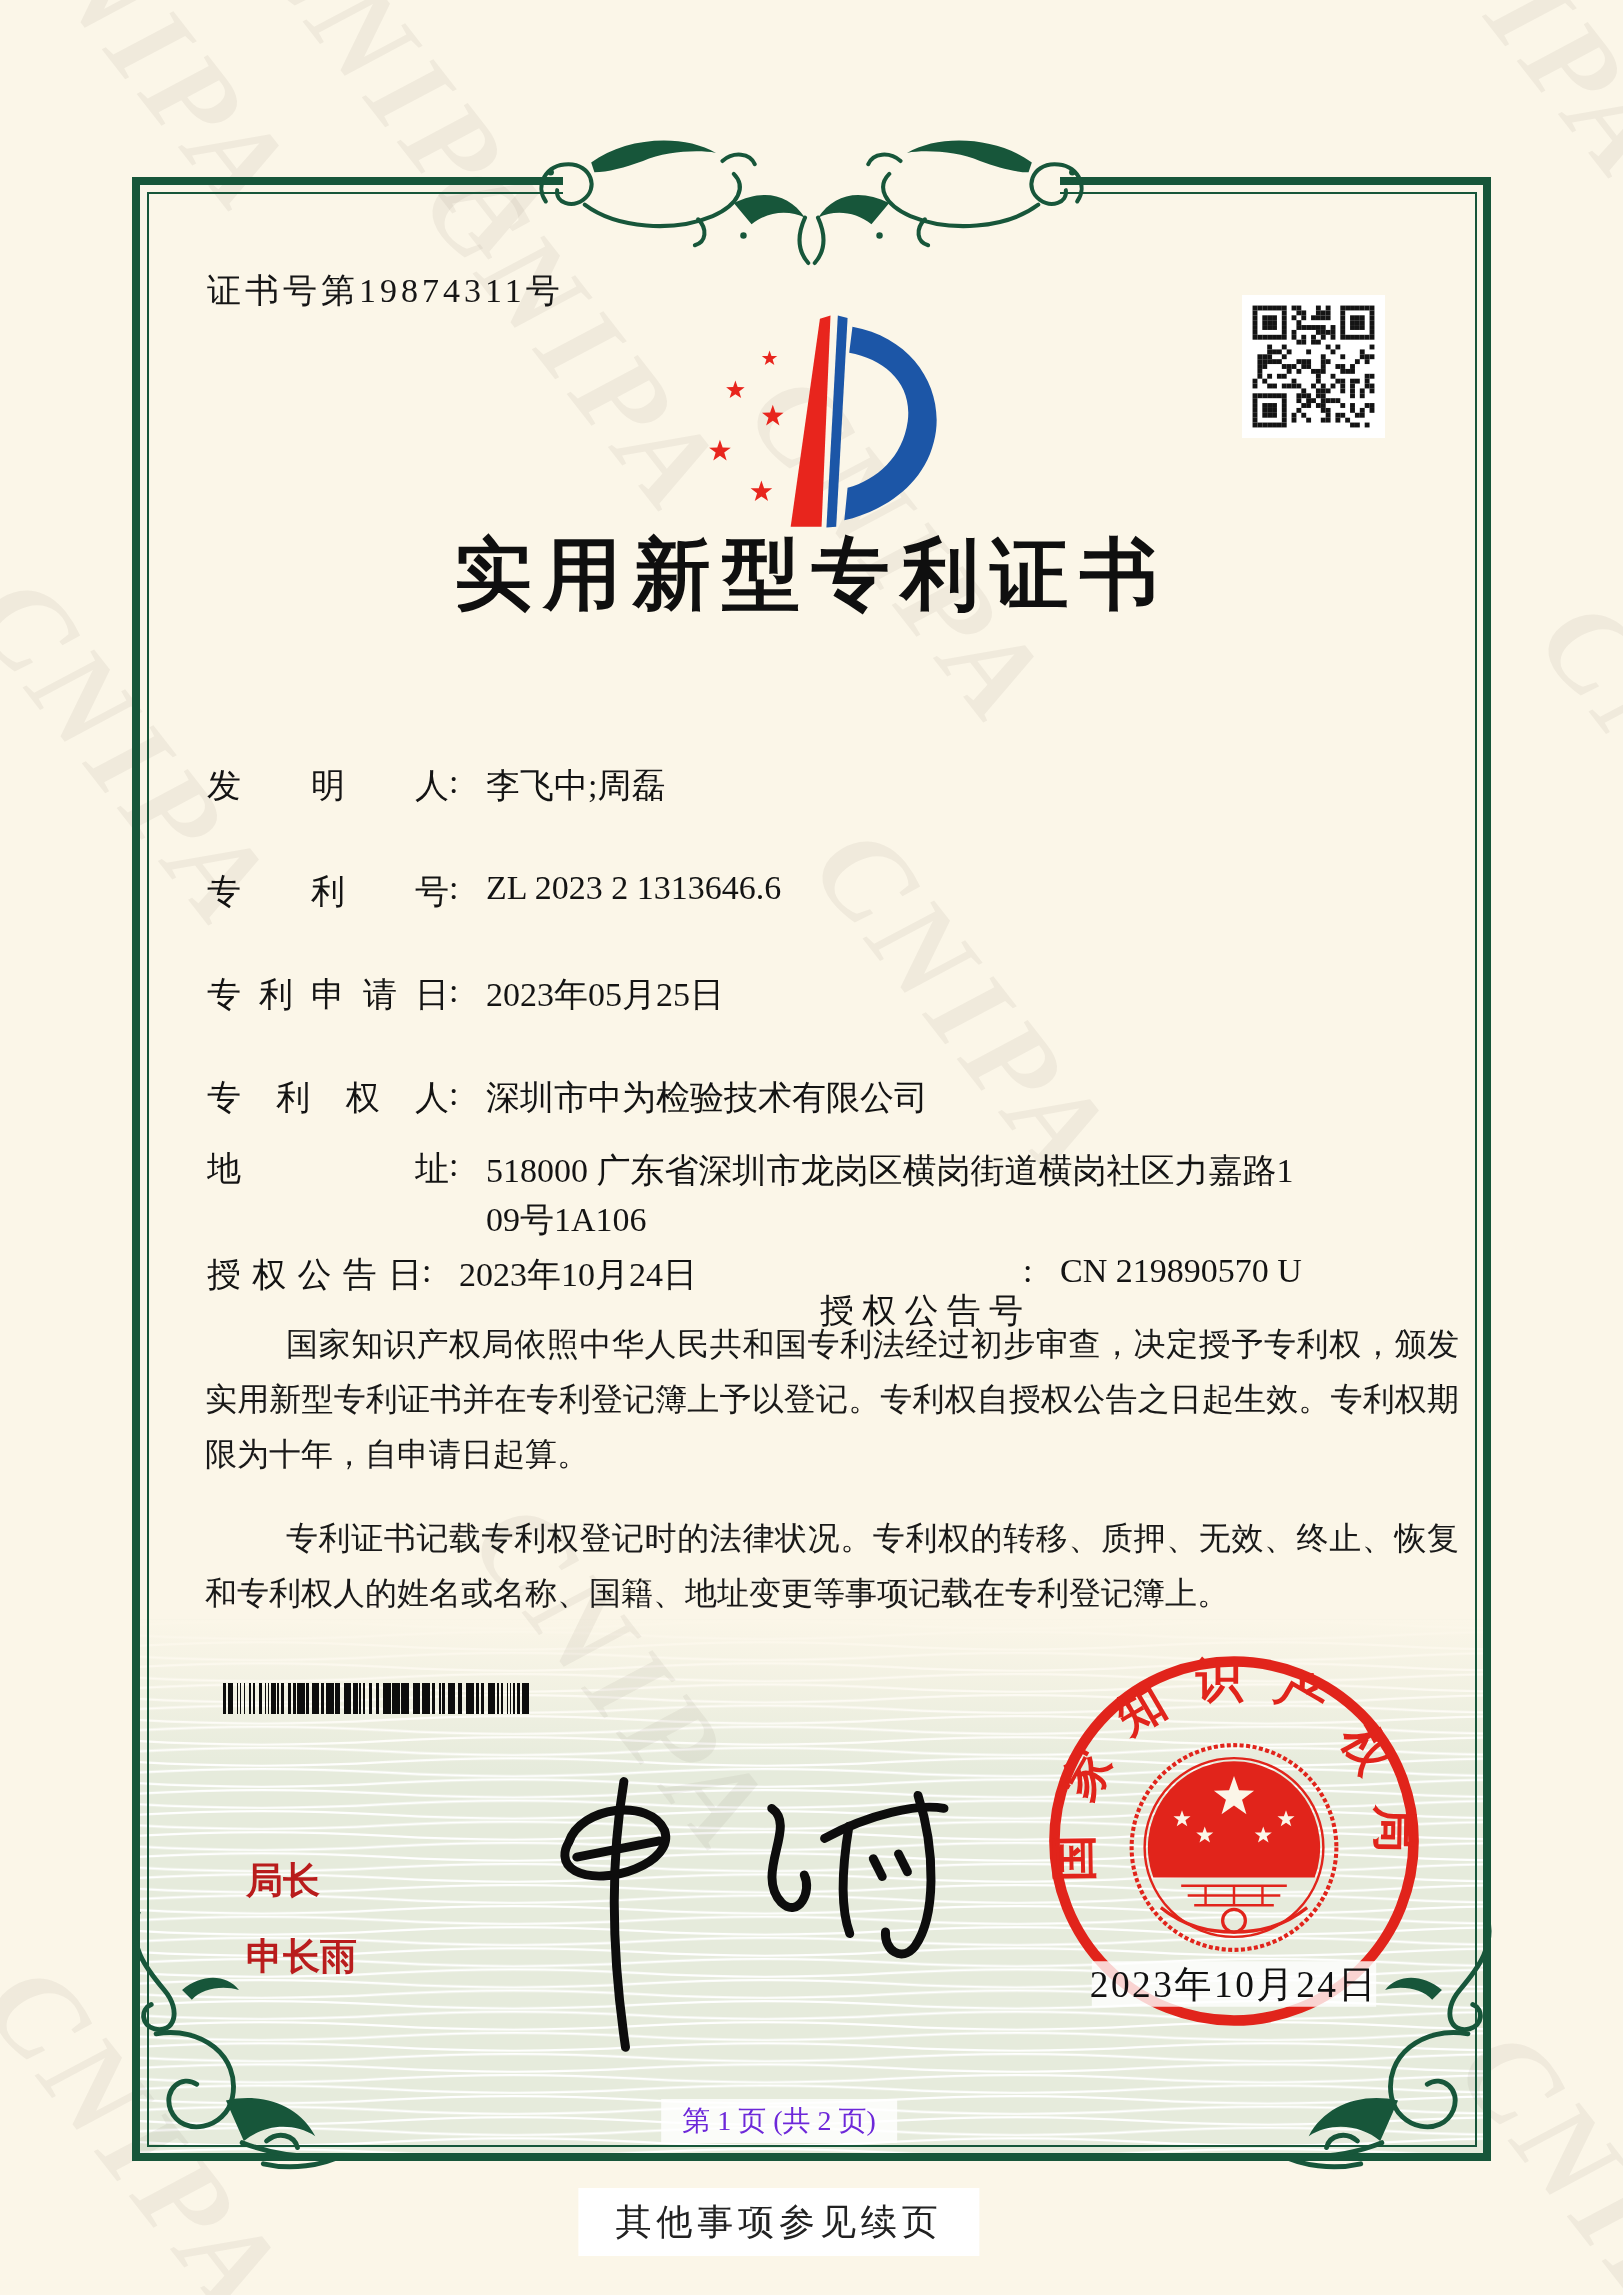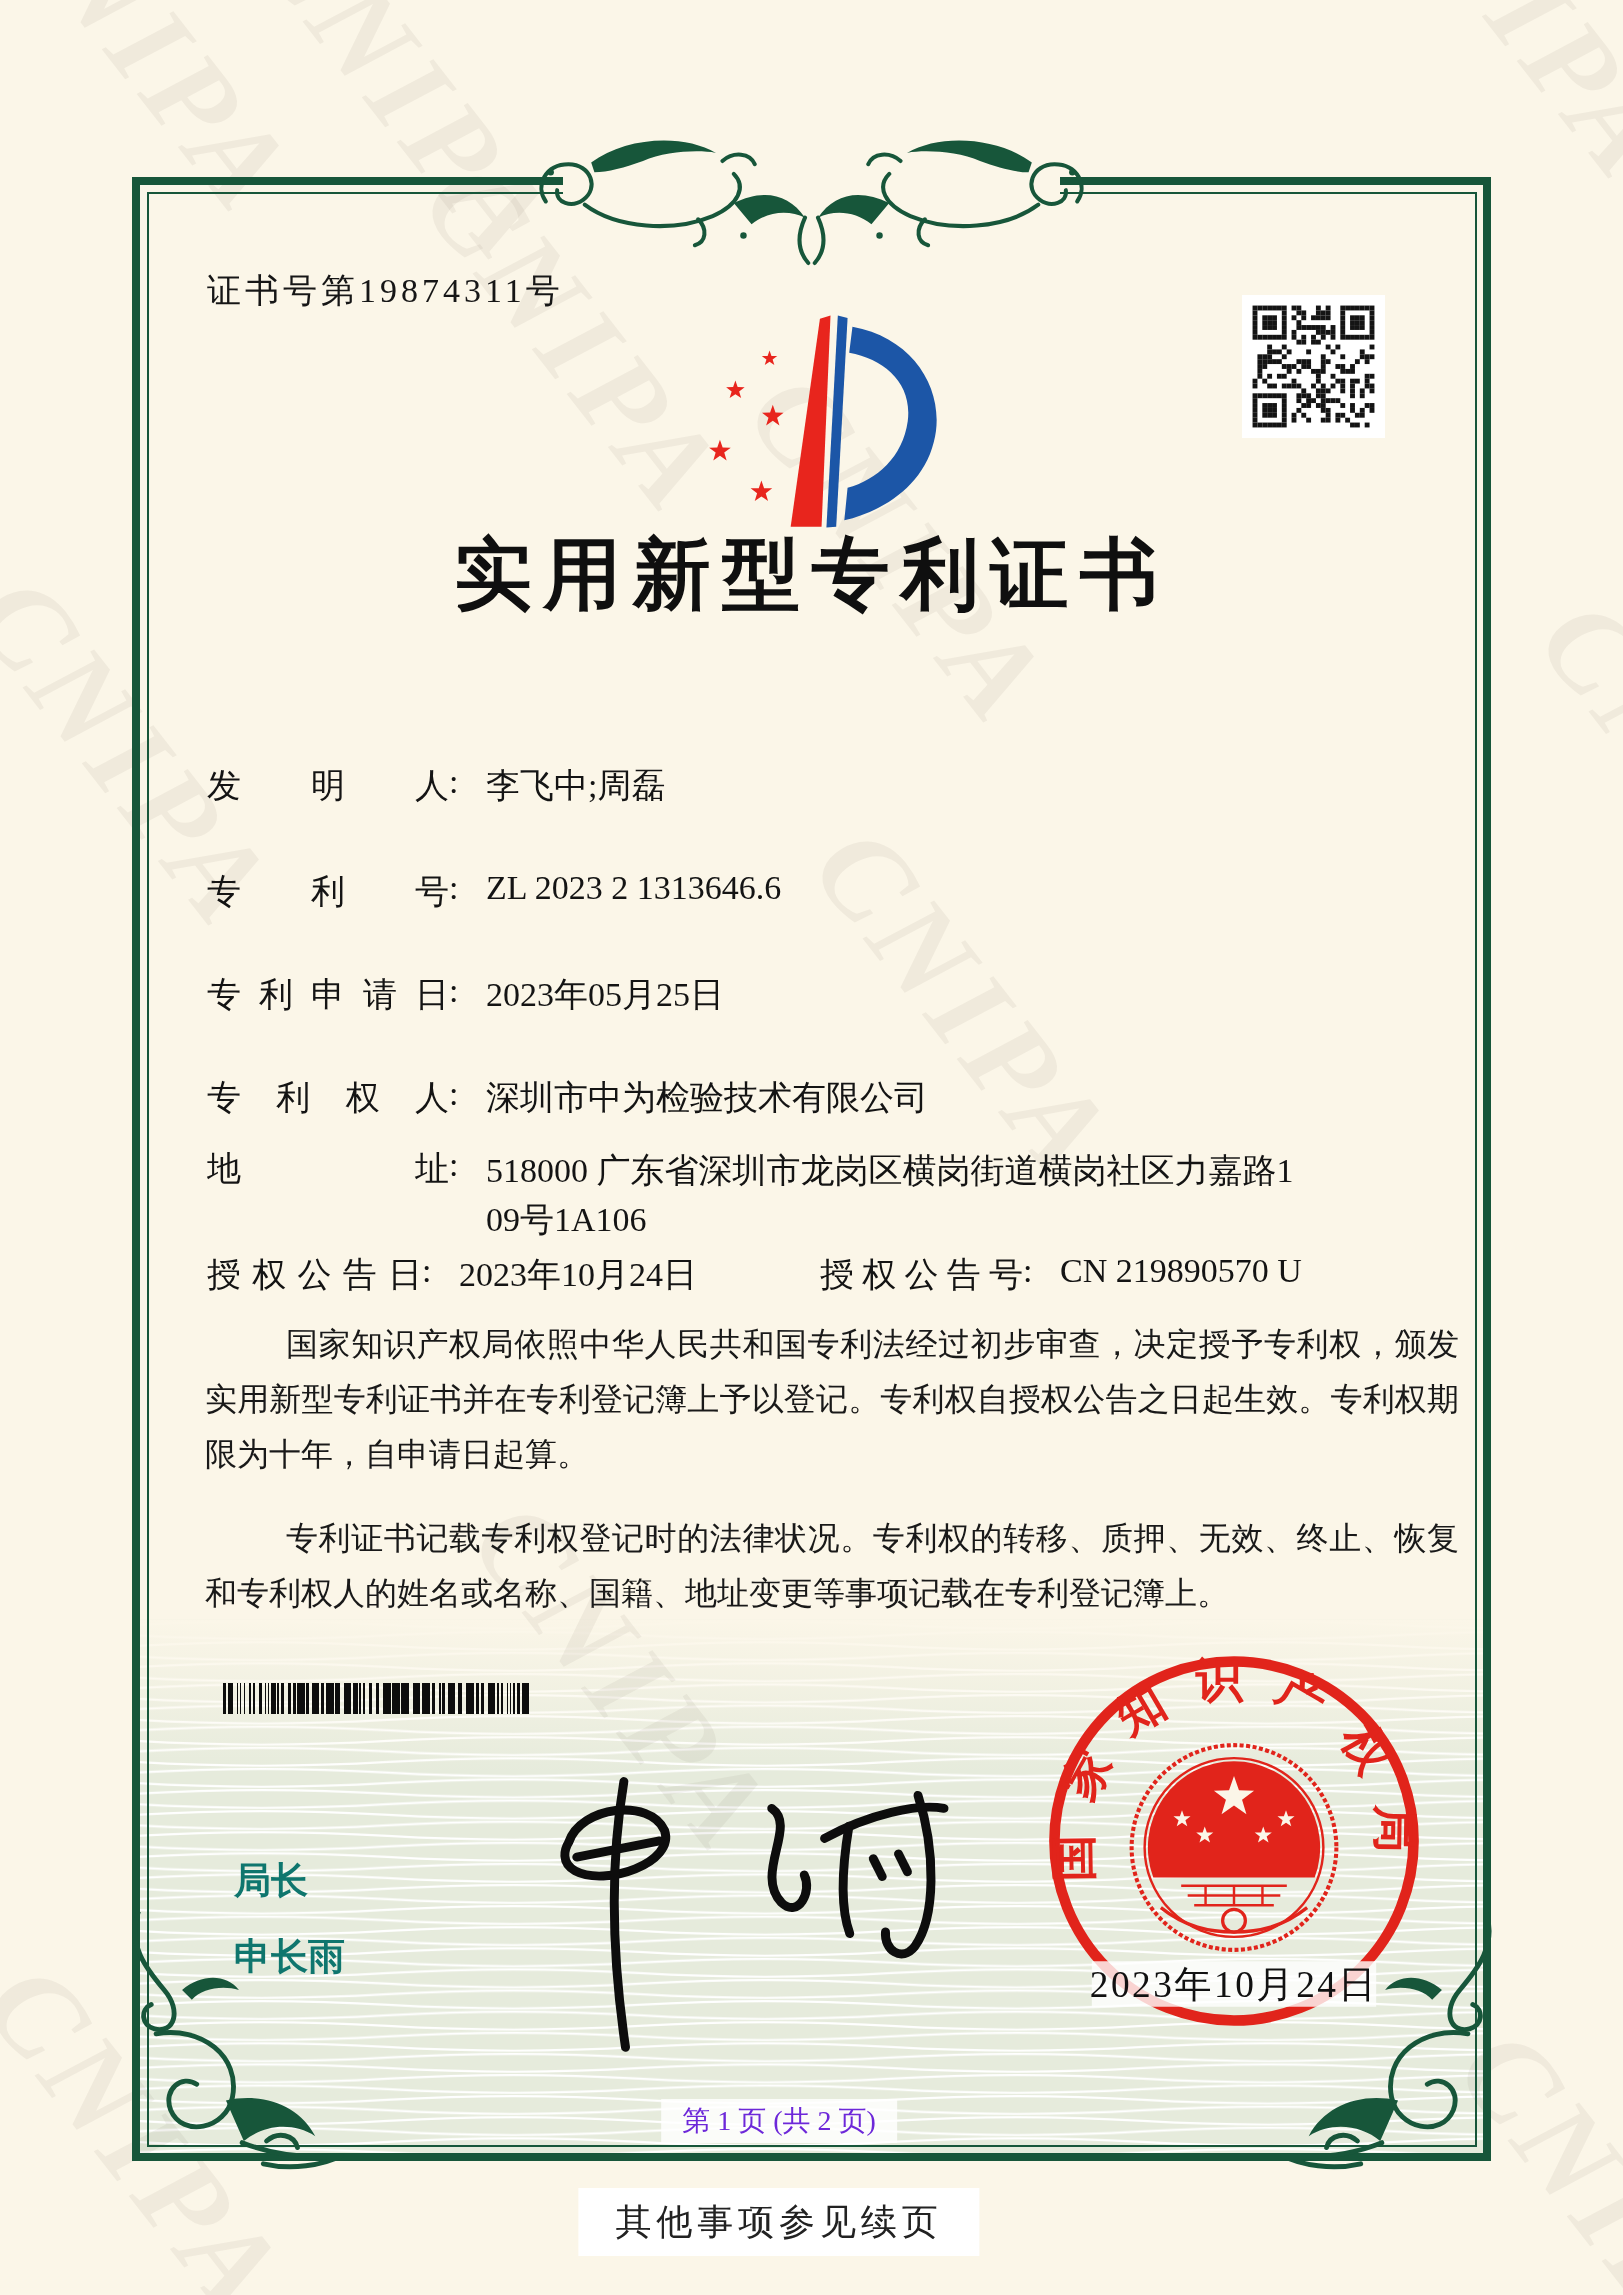--- a/index.html
+++ b/index.html
@@ -57,38 +57,38 @@
   .frow{
     position:absolute;left:207px;
     display:flex;align-items:flex-start;
     font-size:34px;color:#141414;
   }
   .flabel{
     display:inline-block;width:242px;
     text-align:justify;text-align-last:justify;
   }
   .flabel.narrow{width:215px;}
-  .flabel.narrow2{width:203px;}
+  .flabel.narrow2{width:203px;margin-top:36px;}
   .fcolon{display:inline-block;min-width:29px;margin-right:8px;}
   .fvalue{white-space:nowrap;}
   .addr-lines{line-height:49px;white-space:nowrap;}
   .g2wrap{position:absolute;left:613px;top:0;display:flex;}
   .para{
     position:absolute;left:205px;width:1254px;
     font-size:32px;line-height:55px;text-align:justify;
     text-indent:81px;color:#191919;margin:0;
   }
   .barcode{
     position:absolute;left:223px;top:1683px;width:312px;height:31px;
     display:flex;align-items:stretch;
   }
   .director-title,.director-name{
-    position:absolute;left:234px;
+    position:absolute;left:246px;
     font-family:Liberation Sans, sans-serif;
-    font-weight:700;font-size:37px;color:#0f766e;
+    font-weight:700;font-size:37px;color:#b91c1c;
   }
   .director-title{top:1856px;}
   .director-name{top:1932px;}
   .sig-svg{position:absolute;left:528px;top:1745px;}
   .seal-svg{position:absolute;left:1039px;top:1646px;}
   .logo-svg{position:absolute;left:698px;top:291px;}
   .page-info{
     position:absolute;left:779px;top:2099px;transform:translateX(-50%);
     font-size:28px;color:#6d28d9;background:rgba(255,255,255,0.82);
     padding:3.2px 21px;white-space:nowrap;

